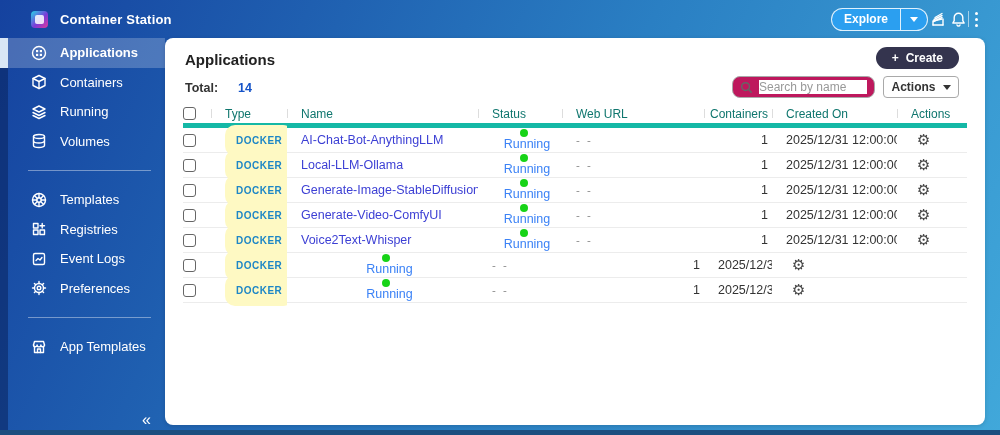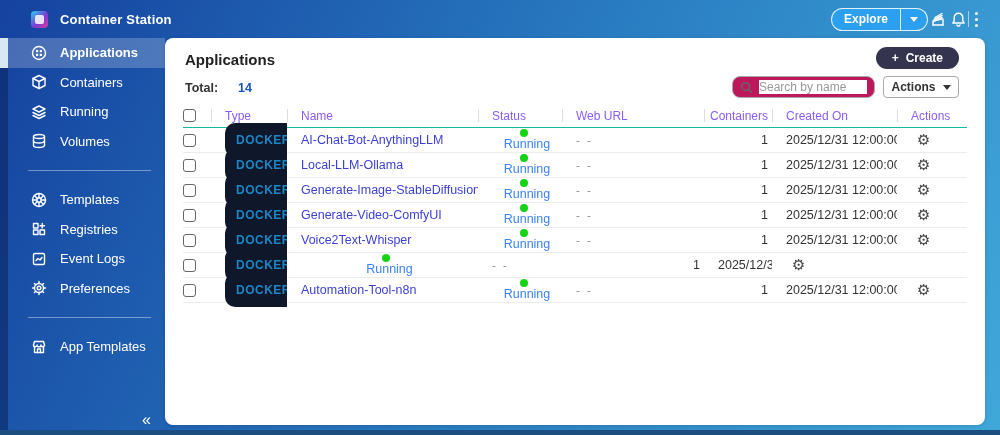--- a/index.html
+++ b/index.html
@@ -52,28 +52,28 @@
     font-family:"Liberation Sans", sans-serif; }
   .search-box input::placeholder { color:#999; }
   .actions-btn { position:absolute; right:26px; top:38px; width:76px; height:22px; background:#fff; border:1px solid #a9a9a9;
     border-radius:4px; font-size:12px; font-weight:bold; color:#333; display:flex; align-items:center; justify-content:center;
     gap:7px; font-family:"Liberation Sans", sans-serif; cursor:pointer; }
   .caret-down-d { width:0; height:0; border-left:4px solid transparent; border-right:4px solid transparent; border-top:5px solid #333; }
   
   .tbl { position:absolute; left:0; top:66px; width:100%; }
   .thead, .trow { display:grid; grid-template-columns:28px 76px 191px 84px 142px 68px 125px 1fr;
     align-items:center; margin:0 18px; }
-  .thead { height:24px; border-bottom:1px solid #14b8a6; color:#8b5cf6; font-size:12px; }
+  .thead { height:24px; border-bottom:5px solid #14b8a6; color:#0f766e; font-size:12px; }
   .thead .hc { position:relative; height:100%; display:flex; align-items:center; padding-left:14px; }
   .thead .hc.tick::before { content:""; position:absolute; left:0; top:5px; bottom:5px; width:1px; background:#ddd; }
   .thead .hc.right, .trow .cell.right { justify-content:flex-end; padding-right:4px; text-align:right; }
   .trow { height:25px; border-bottom:1px solid #ececec; font-size:12.5px; color:#333; }
   .trow .cell { display:flex; align-items:center; padding-left:14px; overflow:hidden; white-space:nowrap; }
   .cb { width:13px; height:13px; border:1.6px solid #666; border-radius:3px; background:#fff; cursor:pointer; }
-  .badge { background:#0f172a; color:#1d86c6; font-size:12px; font-weight:bold; letter-spacing:.5px;
+  .badge { background:#fef9c3; color:#1d86c6; font-size:10px; font-weight:bold; letter-spacing:.5px;
     padding:10px 11px; border-radius:10px; cursor:default; }
   .name-link { color:#3c3fd4; text-decoration:none; font-weight:500; cursor:pointer; }
   .dot { width:8px; height:8px; border-radius:50%; background:#17d317; margin-right:7px; flex:0 0 8px; }
   .weburl { color:#8a8a8a; letter-spacing:2px; font-size:11.5px; }
   .gear { font-family:"DejaVu Sans", sans-serif; font-size:15px; color:#444; margin-left:6px; cursor:pointer; line-height:1; }
   .cell.status-cell { color:#3b82f6;flex-direction:column; }
 </style>
 </head>
 <body>
 
@@ -412,23 +412,20 @@
           </div>
   </div>
 
   <div class="trow">
     <div class="cell" style="padding-left:0;">
             <span class="cb"></span>
           </div>
     <div class="cell">
             <span class="badge">DOCKER</span>
           </div>
-    <div class="cell">
-            <a class="name-link">Automation-Tool-n8n</a>
-          </div>
     <div class="cell status-cell">
             <span class="dot"></span>
             <span>Running</span>
           </div>
     <div class="cell">
             <span class="weburl">- -</span>
           </div>
     <div class="cell right">1</div>
     <div class="cell">2025/12/31 12:00:00</div>
     <div class="cell">

